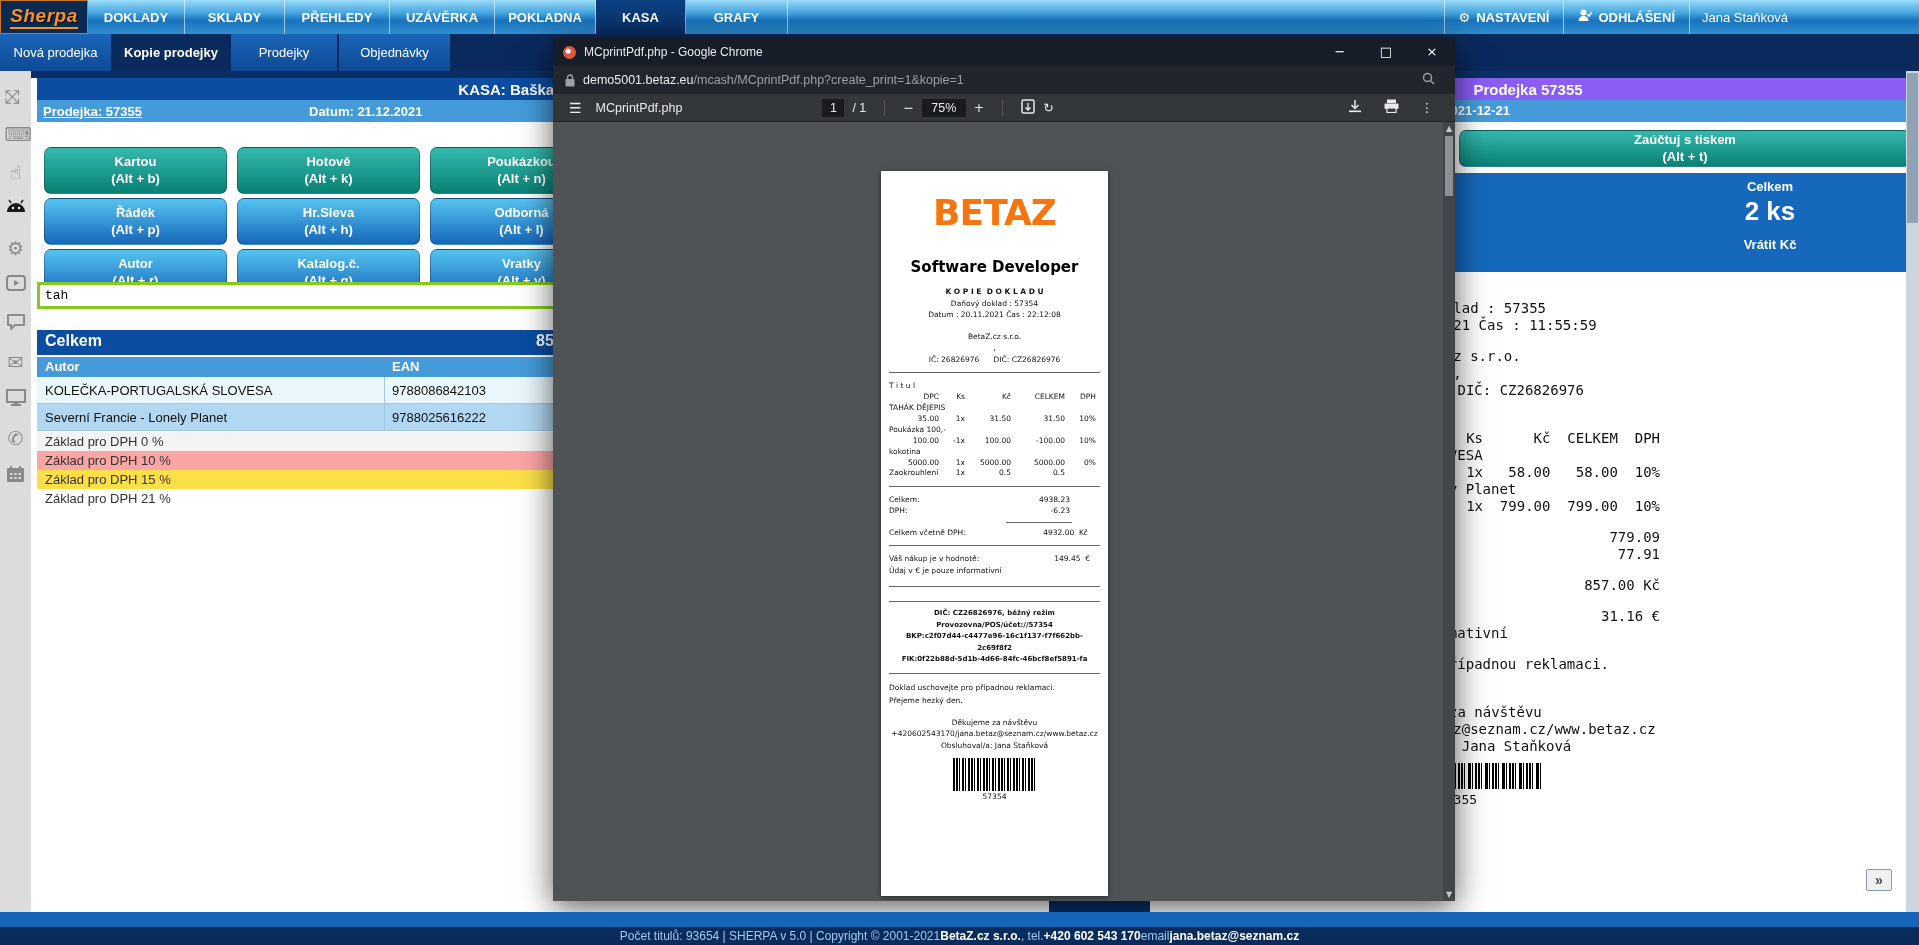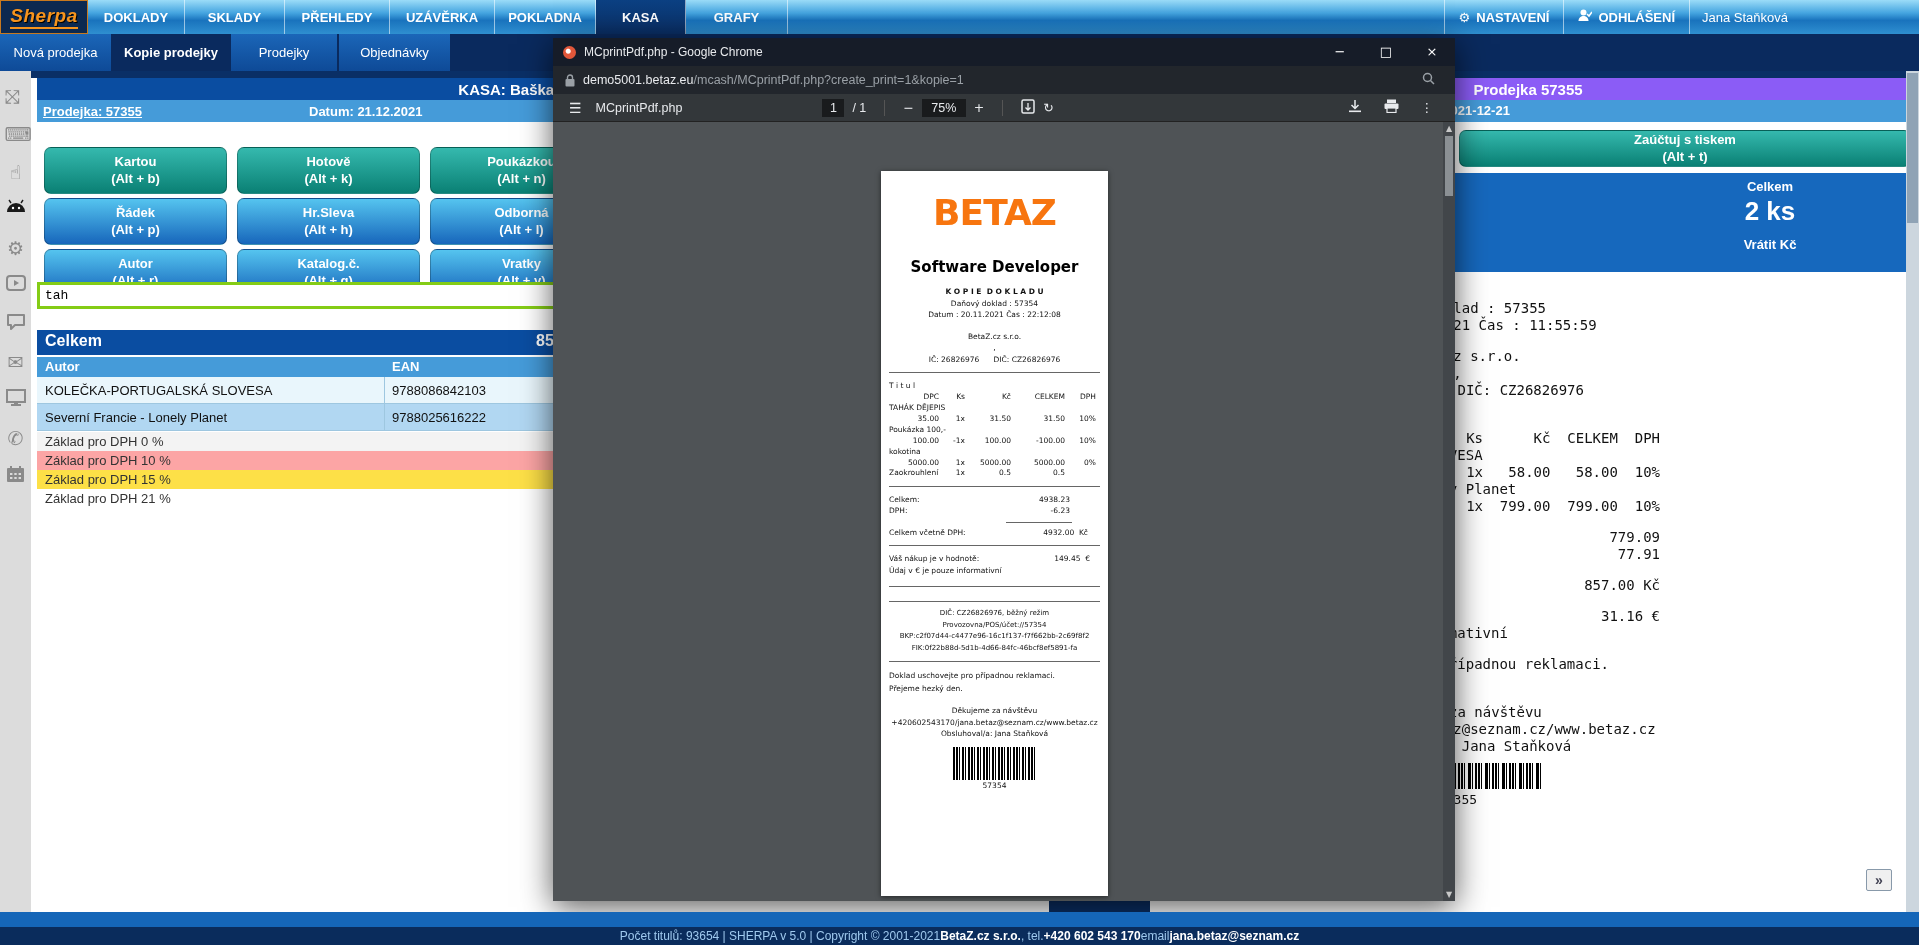--- a/index.html
+++ b/index.html
@@ -140,21 +140,21 @@
   #c-scroll .thumb{position:absolute;left:2px;top:14px;width:8px;height:60px;background:#8b9094;}
   #c-scroll .arr{position:absolute;left:1px;width:10px;color:#c8c8c8;font-size:8px;text-align:center;
     font-family:"DejaVu Sans",sans-serif;}
 
   
   #page{position:absolute;left:328px;top:49px;width:227px;height:725px;background:#fff;
     box-shadow:0 1px 5px rgba(0,0,0,.55);color:#111;font-family:"DejaVu Sans",sans-serif;}
   #page .pad{padding:24px 8px 0;}
   .rc{text-align:center;font-size:7.5px;line-height:11.5px;}
   .rl{text-align:left;font-size:7.5px;line-height:11.5px;}
-  .rs{font-size:7px;line-height:11.5px;text-align:center;}
+  .rs{font-size:7px;line-height:11.5px;text-align:center;font-weight:bold;}
   #betaz{font-size:36px;font-weight:900;color:#f7750f;letter-spacing:-1px;line-height:36px;text-align:center;}
   #betaz-sub{font-size:15px;font-weight:800;color:#000;text-align:center;letter-spacing:0;line-height:17px;margin-top:28px;}
   .hr{border-top:1px solid #666;margin:7px 0;}
   .grid{display:grid;grid-template-columns:50px 26px 46px 54px 31px;font-size:7.5px;line-height:10.5px;}
   .grid span{text-align:right;}
   .grid .nm{text-align:left;}
   .tot{display:flex;justify-content:space-between;font-size:7.5px;line-height:11.5px;}
   .tot .v30{padding-right:30px;}
   .tot .v12{padding-right:12px;}
   .tot .v10{padding-right:10px;}

